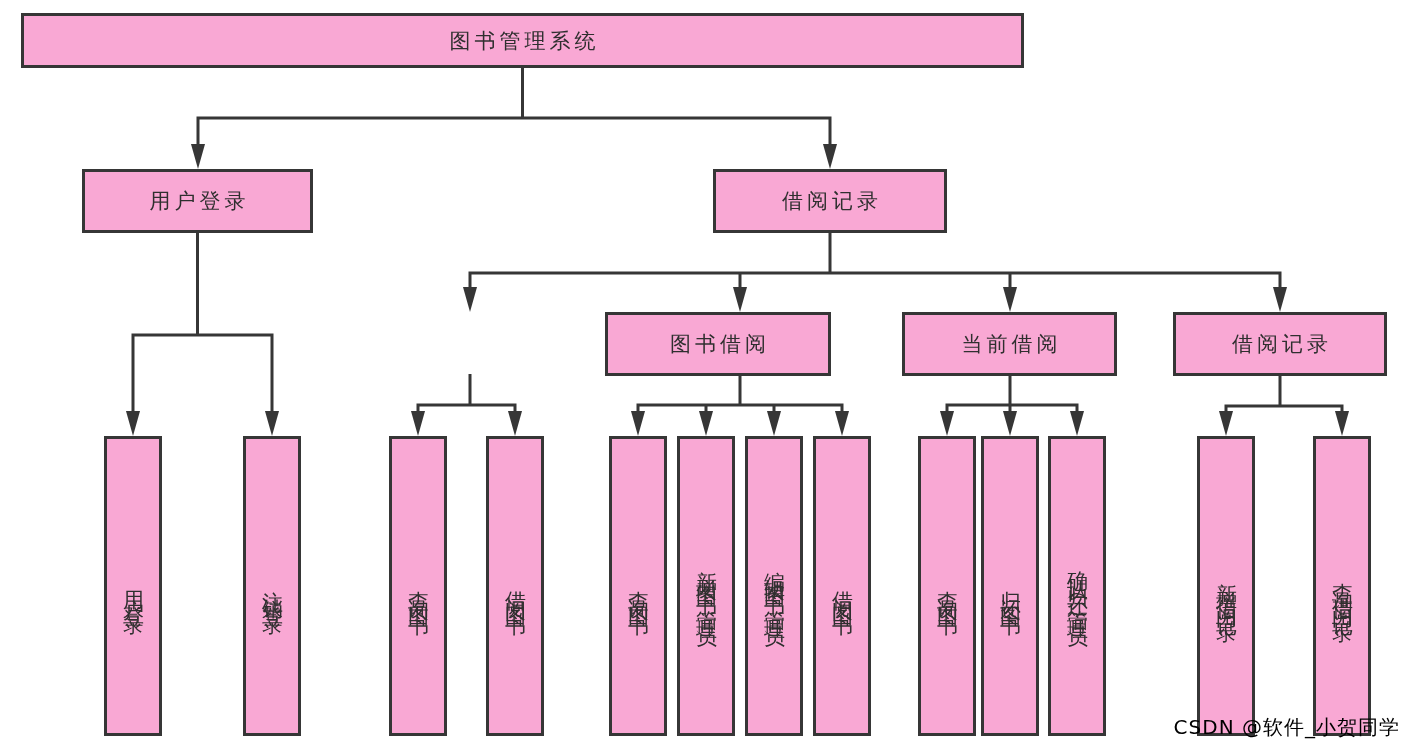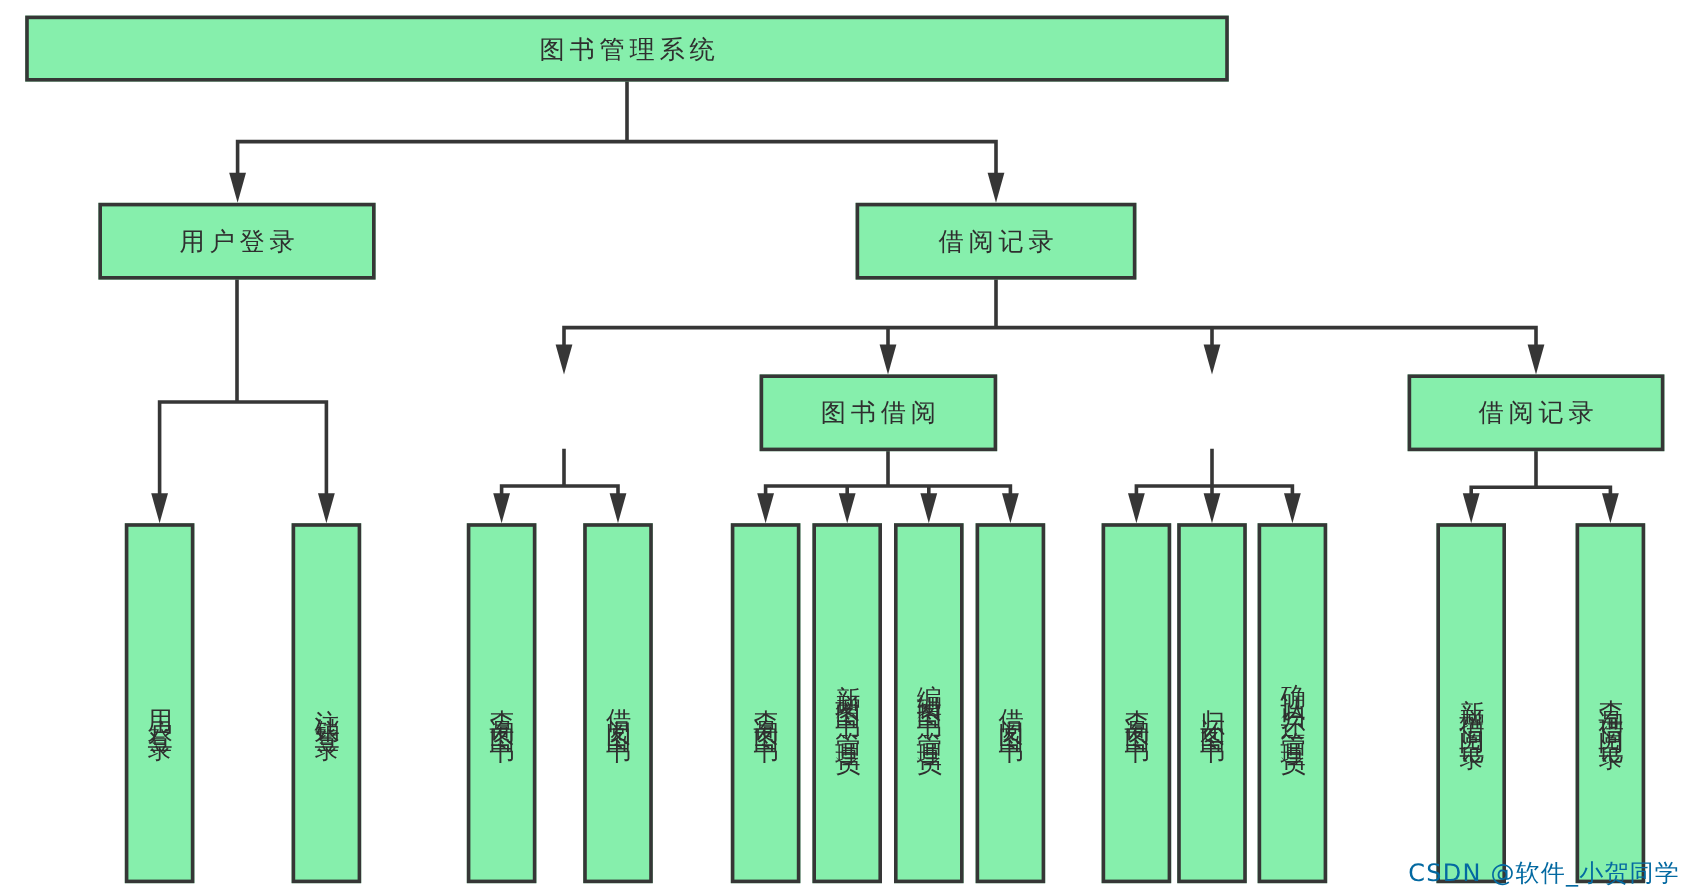--- a/index.html
+++ b/index.html
@@ -13,21 +13,21 @@
   }
   .wires {
     position: absolute;
     left: 0; top: 0;
     width: 1405px; height: 747px;
   }
   .node {
     position: absolute;
     box-sizing: border-box;
     border: 3px solid #363636;
-    background: #86efac;
+    background: #f9a8d4;
     color: #2f2f2f;
     display: flex;
     align-items: center;
     justify-content: center;
     z-index: 2;
   }
   .node.h {
     font-size: 21px;
     letter-spacing: 4px;
     padding-left: 4px;      
@@ -39,35 +39,35 @@
     font-size: 21px;
     letter-spacing: 8px;
     padding-top: 8px;       
     line-height: 1;
   }
   
   .n-root { left: 21px;  top: 13px;  width: 1003px; height: 55px; }
   .n-l1a  { left: 82px;  top: 169px; width: 231px;  height: 64px; }
   .n-l1b  { left: 713px; top: 169px; width: 234px;  height: 64px; }
   .n-l2a  { left: 363px; top: 312px; width: 214px;  height: 64px; }
-  .n-l2b  { left: 633px; top: 312px; width: 198px;  height: 64px; }
+  .n-l2b  { left: 605px; top: 312px; width: 226px;  height: 64px; }
   .n-l2c  { left: 902px; top: 312px; width: 215px;  height: 64px; }
   .n-l2d  { left: 1173px;top: 312px; width: 214px;  height: 64px; }
   .leaf   { top: 436px; width: 58px; height: 300px; }
   .n-a1 { left: 104px; }  .n-a2 { left: 243px; }
   .n-b1 { left: 389px; }  .n-b2 { left: 486px; }
   .n-c1 { left: 609px; }  .n-c2 { left: 677px; }  .n-c3 { left: 745px; }  .n-c4 { left: 813px; }
   .n-d1 { left: 918px; }  .n-d2 { left: 981px; }  .n-d3 { left: 1048px; }
   .n-e1 { left: 1197px; } .n-e2 { left: 1313px; }
   .watermark {
     position: absolute;
     right: 5px;
     bottom: 6px;
     font-size: 20px;
-    color: #0369a1;
+    color: #000000;
     letter-spacing: 1px;
     z-index: 5;
     white-space: nowrap;
   }
   .wire { stroke: #363636; stroke-width: 3; fill: none; }
   .arw  { fill: #363636; stroke: none; }
 </style>
 </head>
 <body>
 
@@ -115,20 +115,21 @@
       <polygon class="arw" points="1342,436 1335,411 1349,411"></polygon>
     </g>
   </svg>
 
   <div class="node h n-root">图书管理系统</div>
 
   <div class="node h n-l1a">用户登录</div>
   <div class="node h n-l1b">借阅记录</div>
 
   <div class="node h n-l2b">图书借阅</div>
+  <div class="node h n-l2c">当前借阅</div>
   <div class="node h n-l2d">借阅记录</div>
 
   <div class="node v leaf n-a1">用户登录</div>
   <div class="node v leaf n-a2">注销登录</div>
 
   <div class="node v leaf n-b1">查询图书</div>
   <div class="node v leaf n-b2">借阅图书</div>
 
   <div class="node v leaf n-c1">查询图书</div>
   <div class="node v leaf n-c2">新增图书（管理员）</div>

